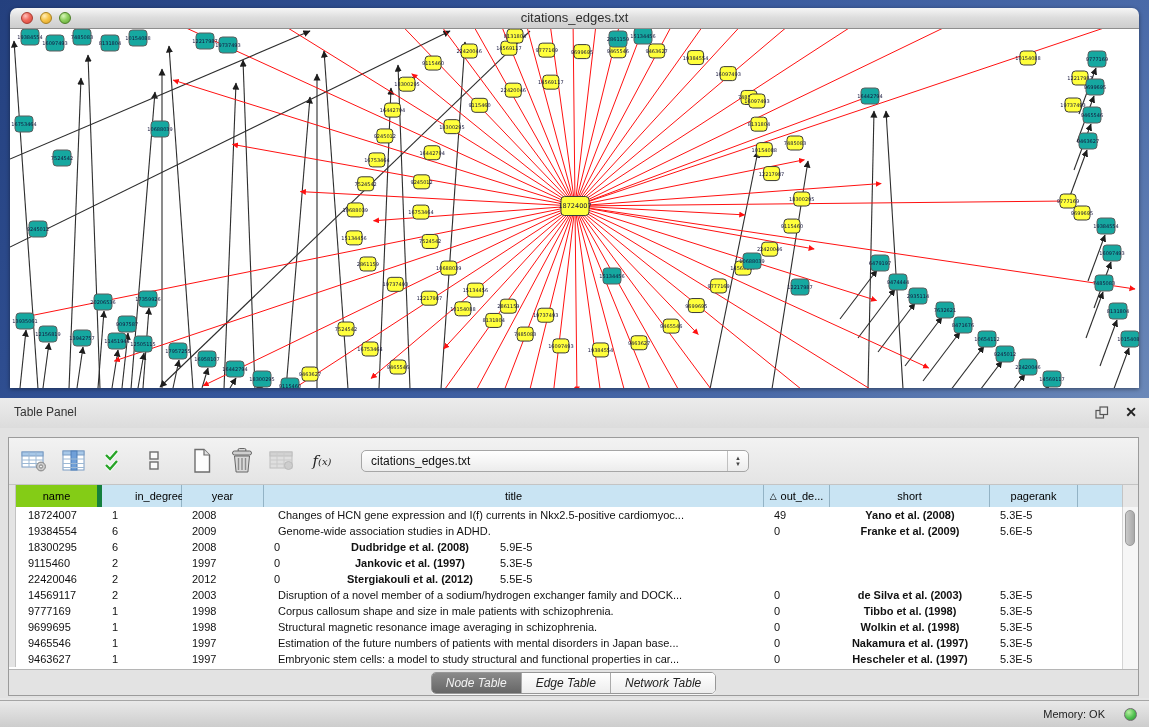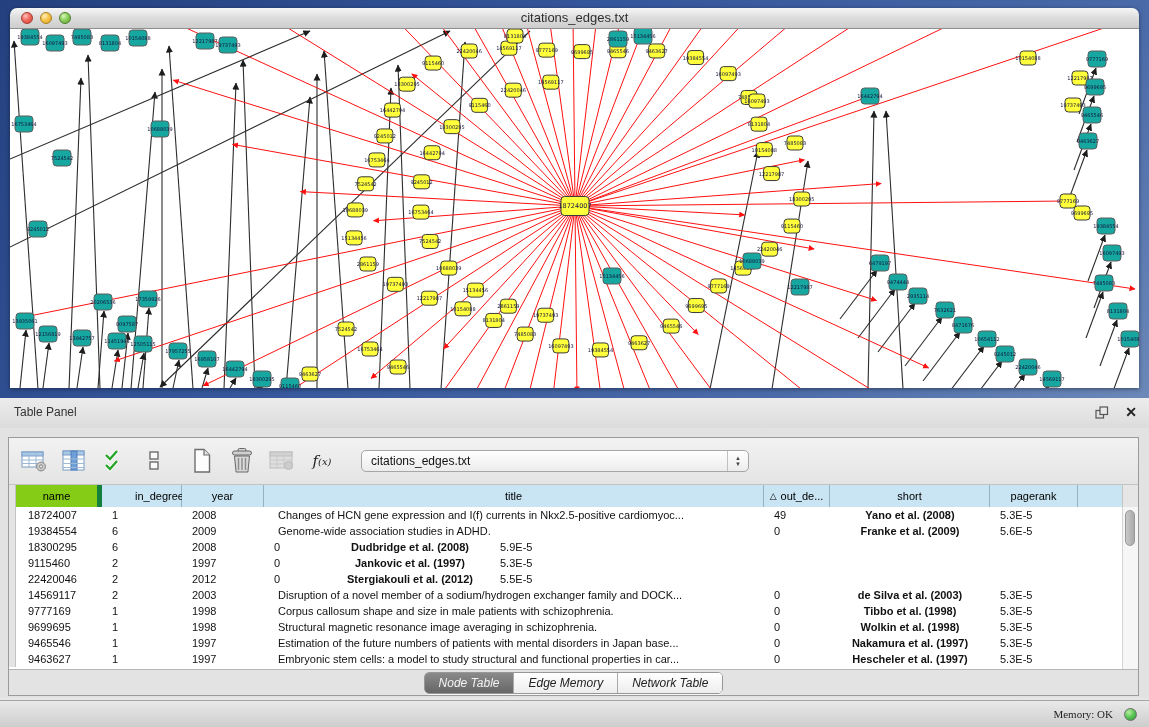--- a/index.html
+++ b/index.html
@@ -73,21 +73,21 @@
     display:flex;align-items:center;justify-content:center;}
   #segmented{display:flex;height:20px;border:1px solid #979797;border-radius:5px;overflow:hidden;
     background:#fff;box-shadow:0 1px 0 rgba(255,255,255,.7);}
   .segment{display:flex;align-items:center;padding:0 14px;font-size:12px;color:#222;
     background:linear-gradient(#ffffff,#ededed);border-right:1px solid #aaa;font-style:italic;}
   .segment:last-child{border-right:none;}
   .segment.active{background:linear-gradient(#8a8a8a,#666);color:#f3f3f3;}
   
   #status-bar{position:absolute;left:0;top:700px;width:1149px;height:27px;
     background:linear-gradient(#e9e9e9,#cdcdcd);border-top:1px solid #a5a5a5;box-sizing:border-box;
-    display:flex;align-items:center;justify-content:flex-end;padding-right:12px;gap:11px;font-family:Liberation Serif, serif;}
+    display:flex;align-items:center;justify-content:flex-end;padding-right:12px;gap:19px;}
   #memory-label{font-size:11px;color:#222;}
   #memory-dot{width:13px;height:13px;border-radius:50%;
     background:radial-gradient(circle at 35% 30%,#b7f0a0,#4fc04f 55%,#2f9232);border:1px solid #6e6e6e;box-sizing:border-box;}
 </style>
 </head>
 <body>
 
 <div id="network-section">
   <div id="graph-window">
     <div id="titlebar">
@@ -655,21 +655,21 @@
         </div>
       <div id="corner-box"></div>
       <div id="vscroll">
         <div class="thumb"></div>
       </div>
     </div>
 
     <div id="tab-strip">
       <div id="segmented">
           <div class="segment active">Node Table</div>
-          <div class="segment">Edge Memory</div>
+          <div class="segment">Edge Table</div>
           <div class="segment">Network Table</div>
         </div>
     </div>
   </div>
 </div>
 
 <div id="status-bar">
   <span id="memory-label">Memory: OK</span>
   <span id="memory-dot"></span>
 </div>

